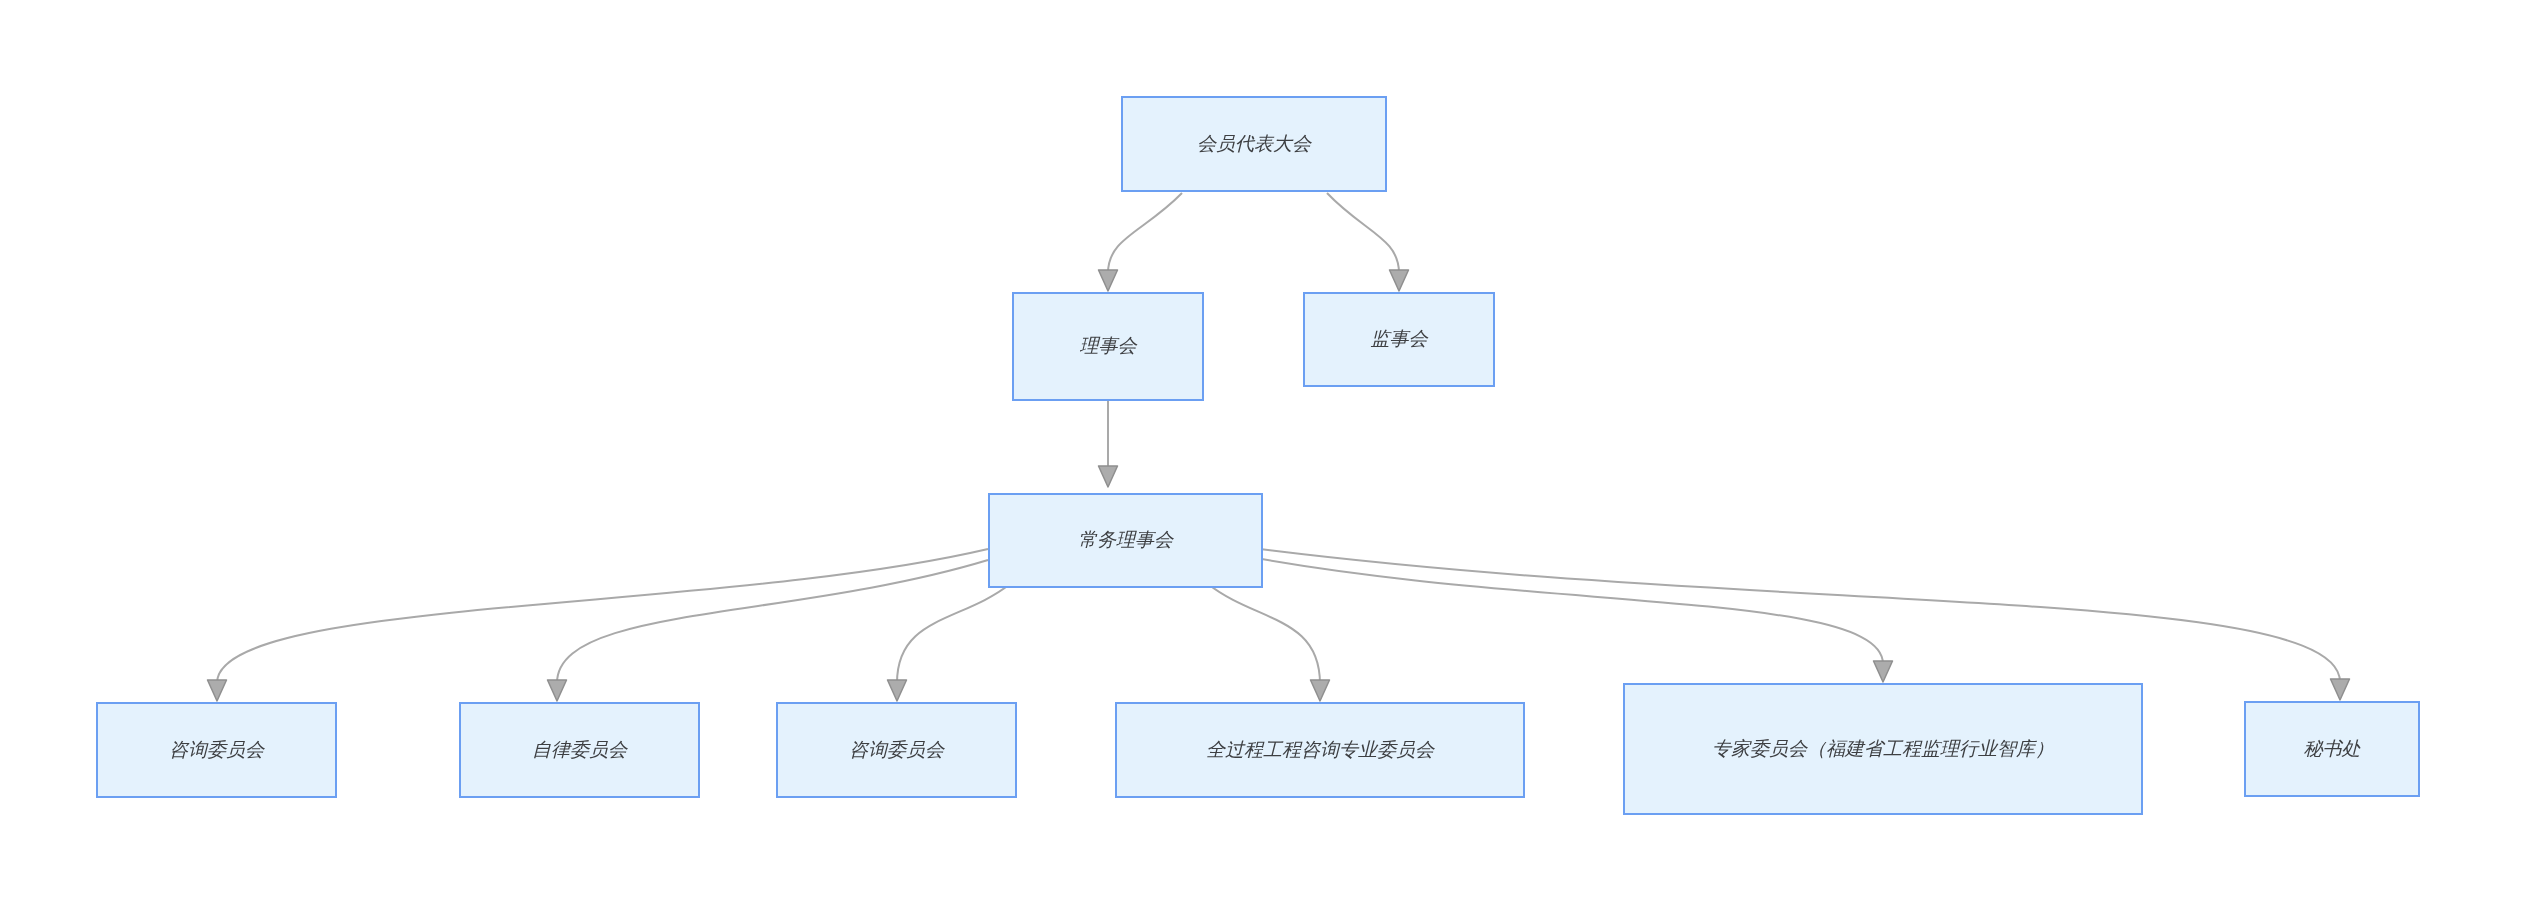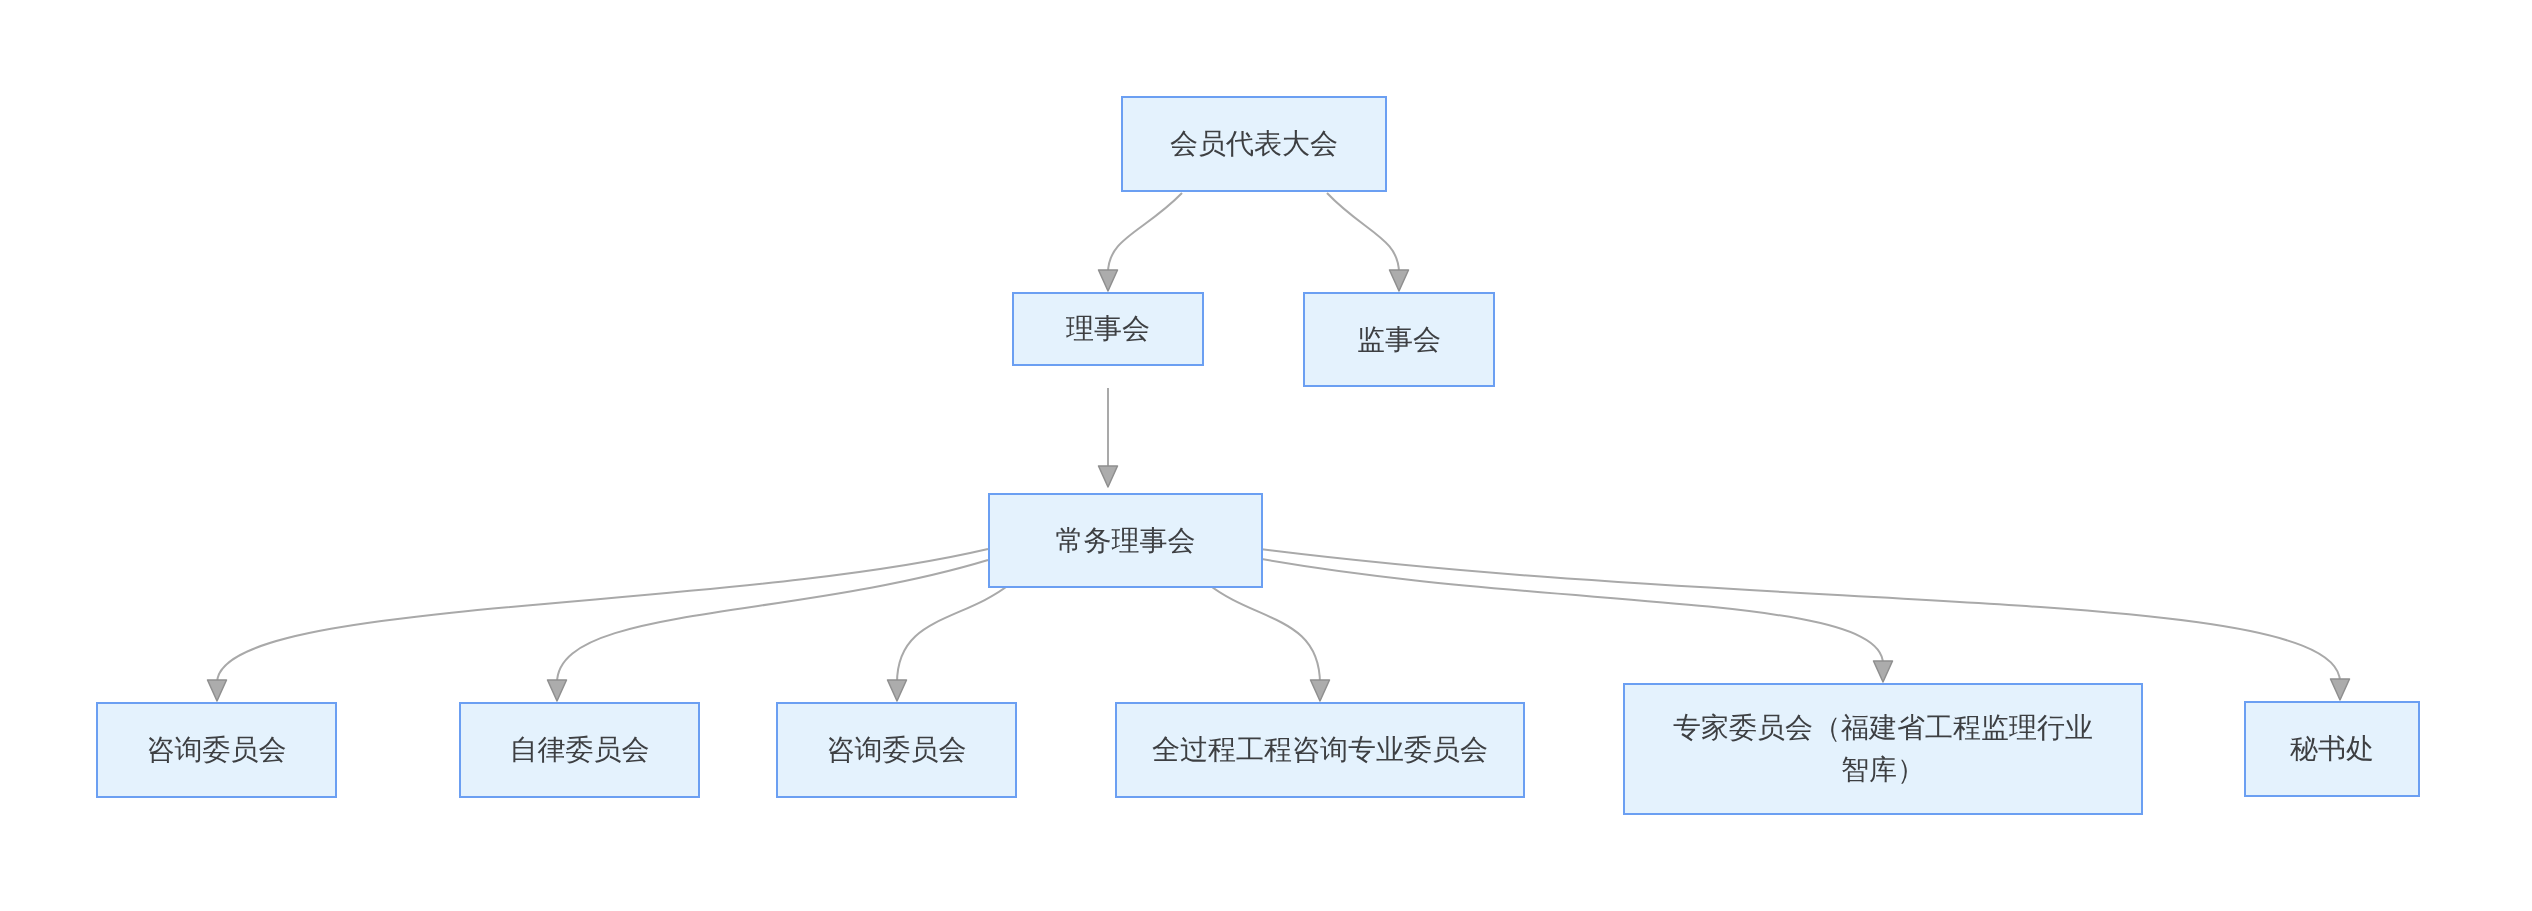--- a/index.html
+++ b/index.html
@@ -34,30 +34,31 @@
     stroke: var(--arrow_stroke, #8F8F8F);
     stroke-width: 1.5;
     stroke-linejoin: round;
   }
   .node {
     position: absolute;
     box-sizing: border-box;
     background: var(--node_fill, #E4F2FD);
     border: 2px solid var(--node_border, #6B9FF2);
     color: var(--node_text, #3D3F42);
-    font-size: 28px;
+    font-size: 19px;
     line-height: 1.5;
     display: flex;
     align-items: center;
     justify-content: center;
     text-align: center;
     cursor: default;
+    font-style: italic;
   }
   .n0 { left: 1121px; top:  96px; width: 266px; height:  96px; }
-  .n1 { left: 1012px; top: 292px; width: 192px; height:  74px; }
+  .n1 { left: 1012px; top: 292px; width: 192px; height:  109px; }
   .n2 { left: 1303px; top: 292px; width: 192px; height:  95px; }
   .n3 { left:  988px; top: 493px; width: 275px; height:  95px; }
   .n4 { left:   96px; top: 702px; width: 241px; height:  96px; justify-content: center; }
   .n5 { left:  436px; top: 702px; width: 241px; height:  96px; margin-left: 23px; }
   .n6 { left:  776px; top: 702px; width: 241px; height:  96px; }
   .n7 { left: 1115px; top: 702px; width: 410px; height:  96px; }
   .n8 { left: 1623px; top: 683px; width: 520px; height: 132px;
         padding: 8px 38px; word-break: break-all; line-break: anywhere; }
   .n9 { left: 2244px; top: 701px; width: 176px; height:  96px; }
 </style>

